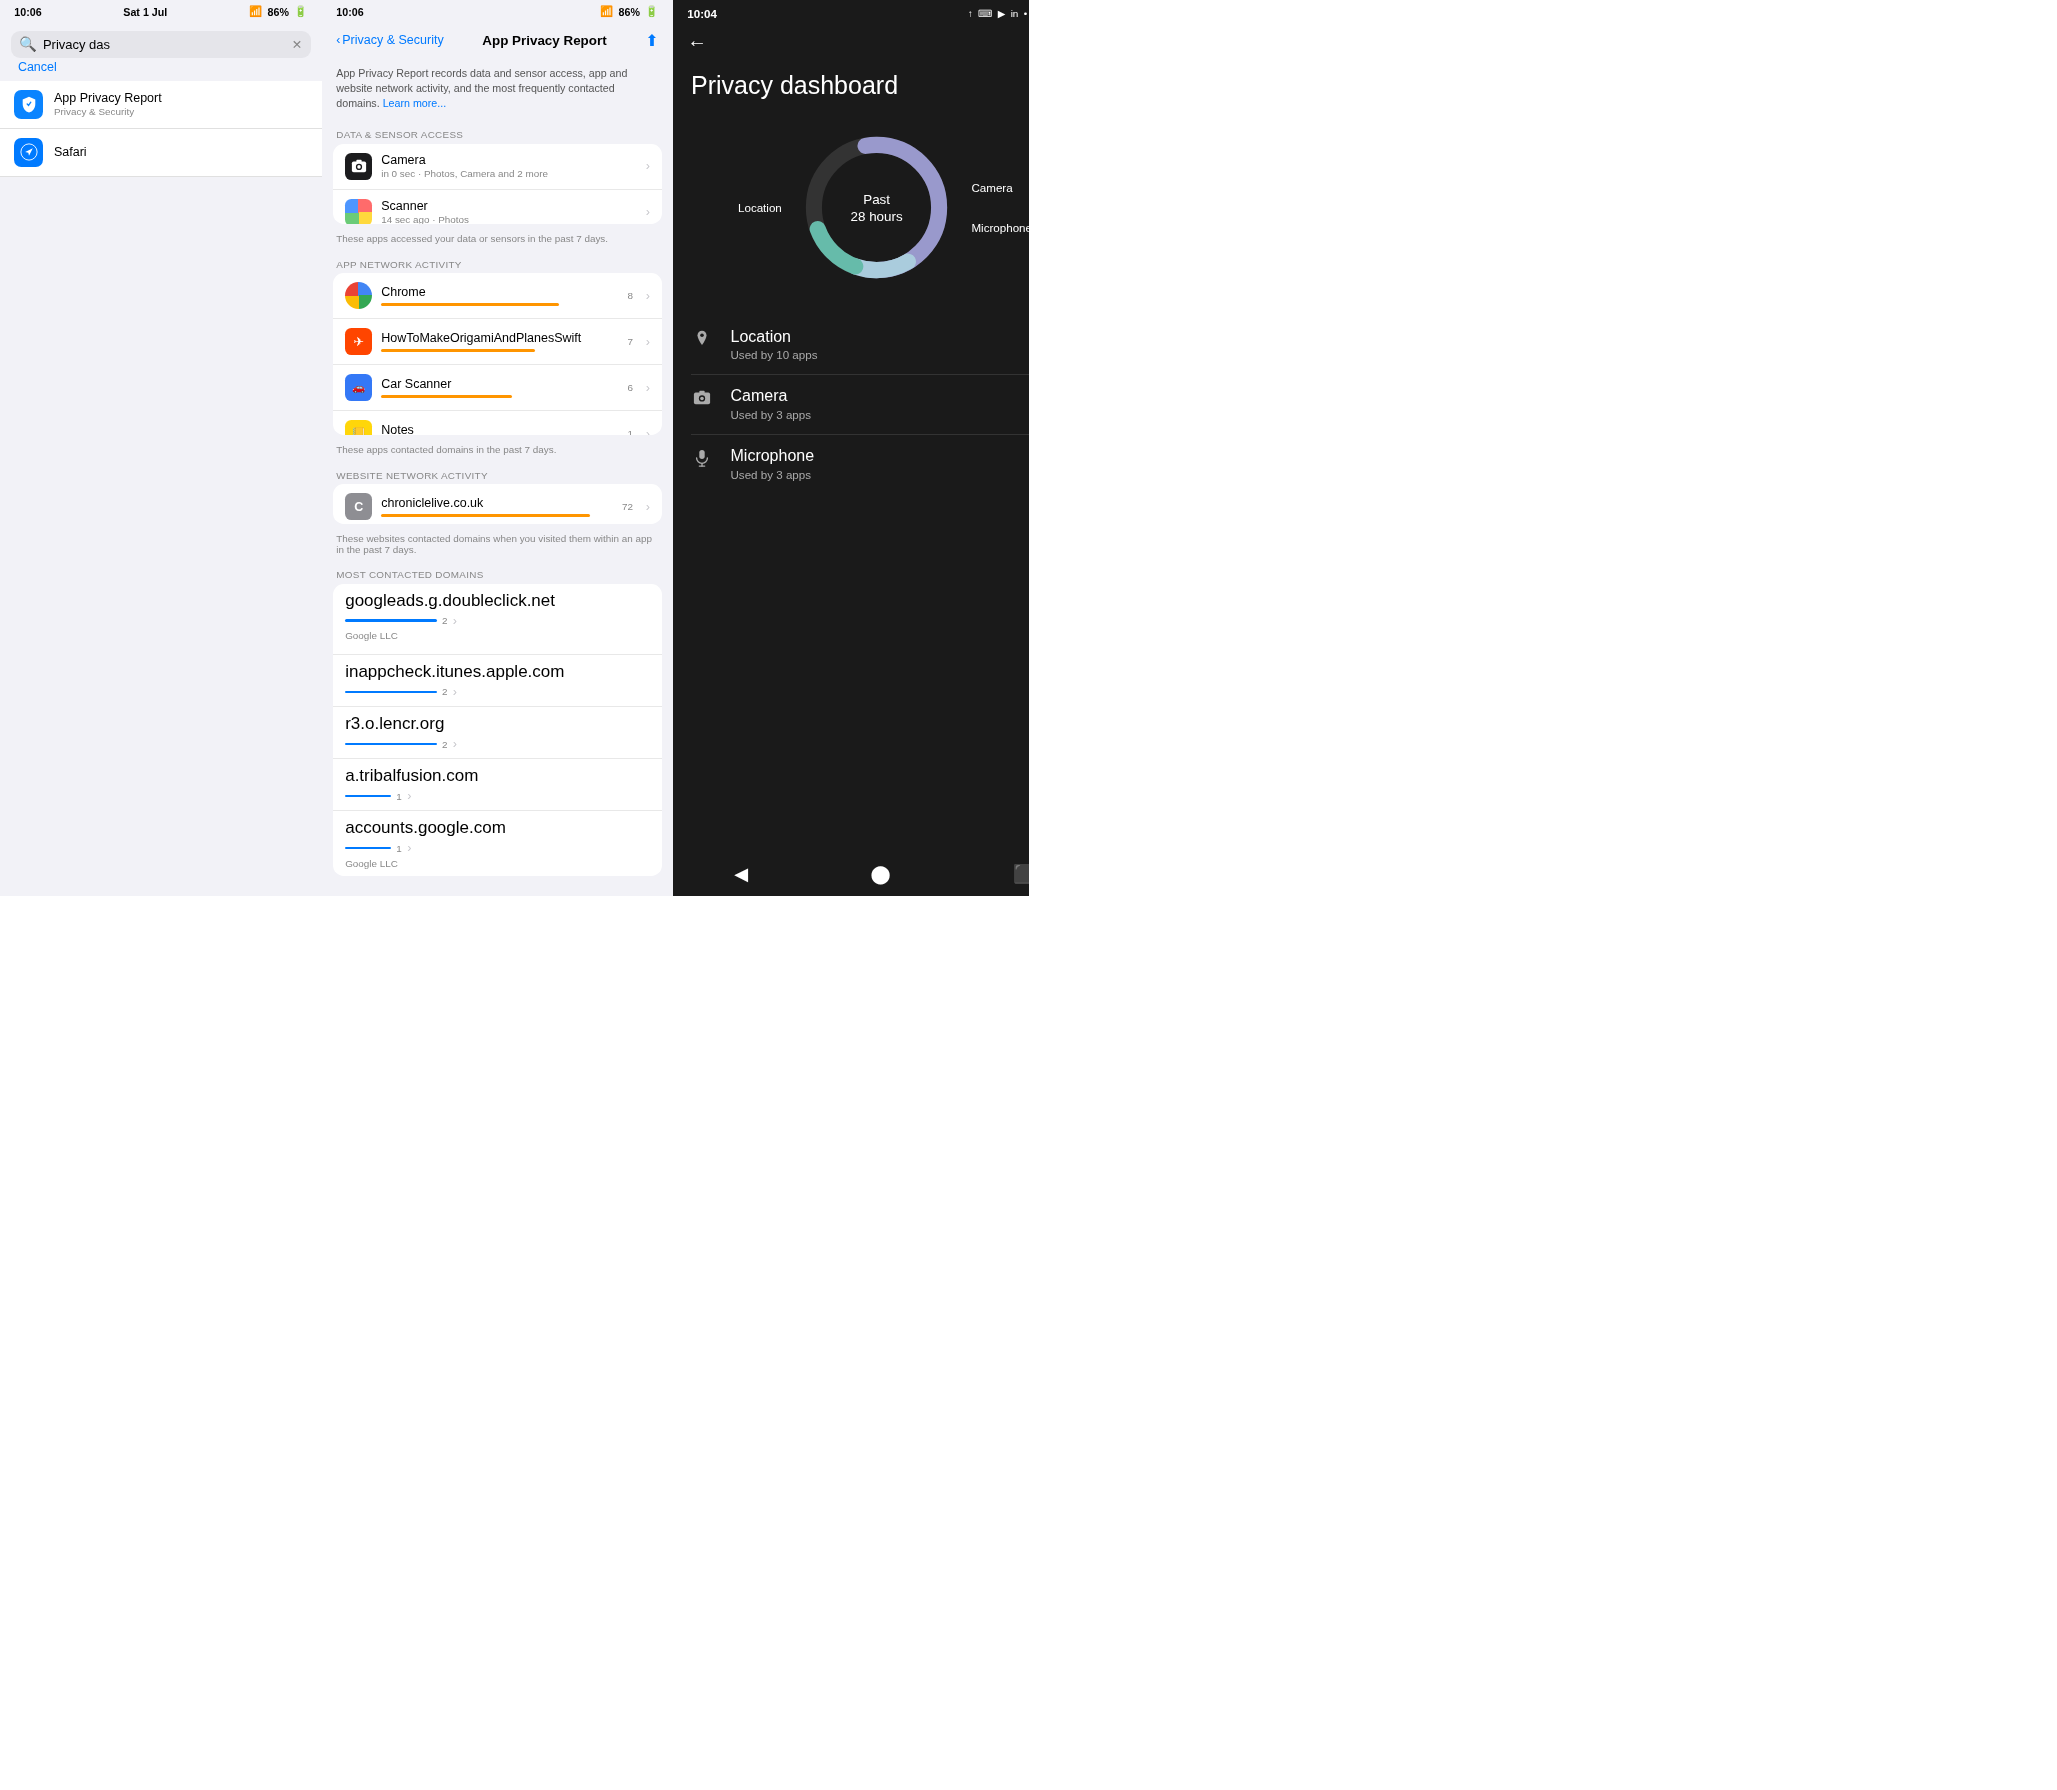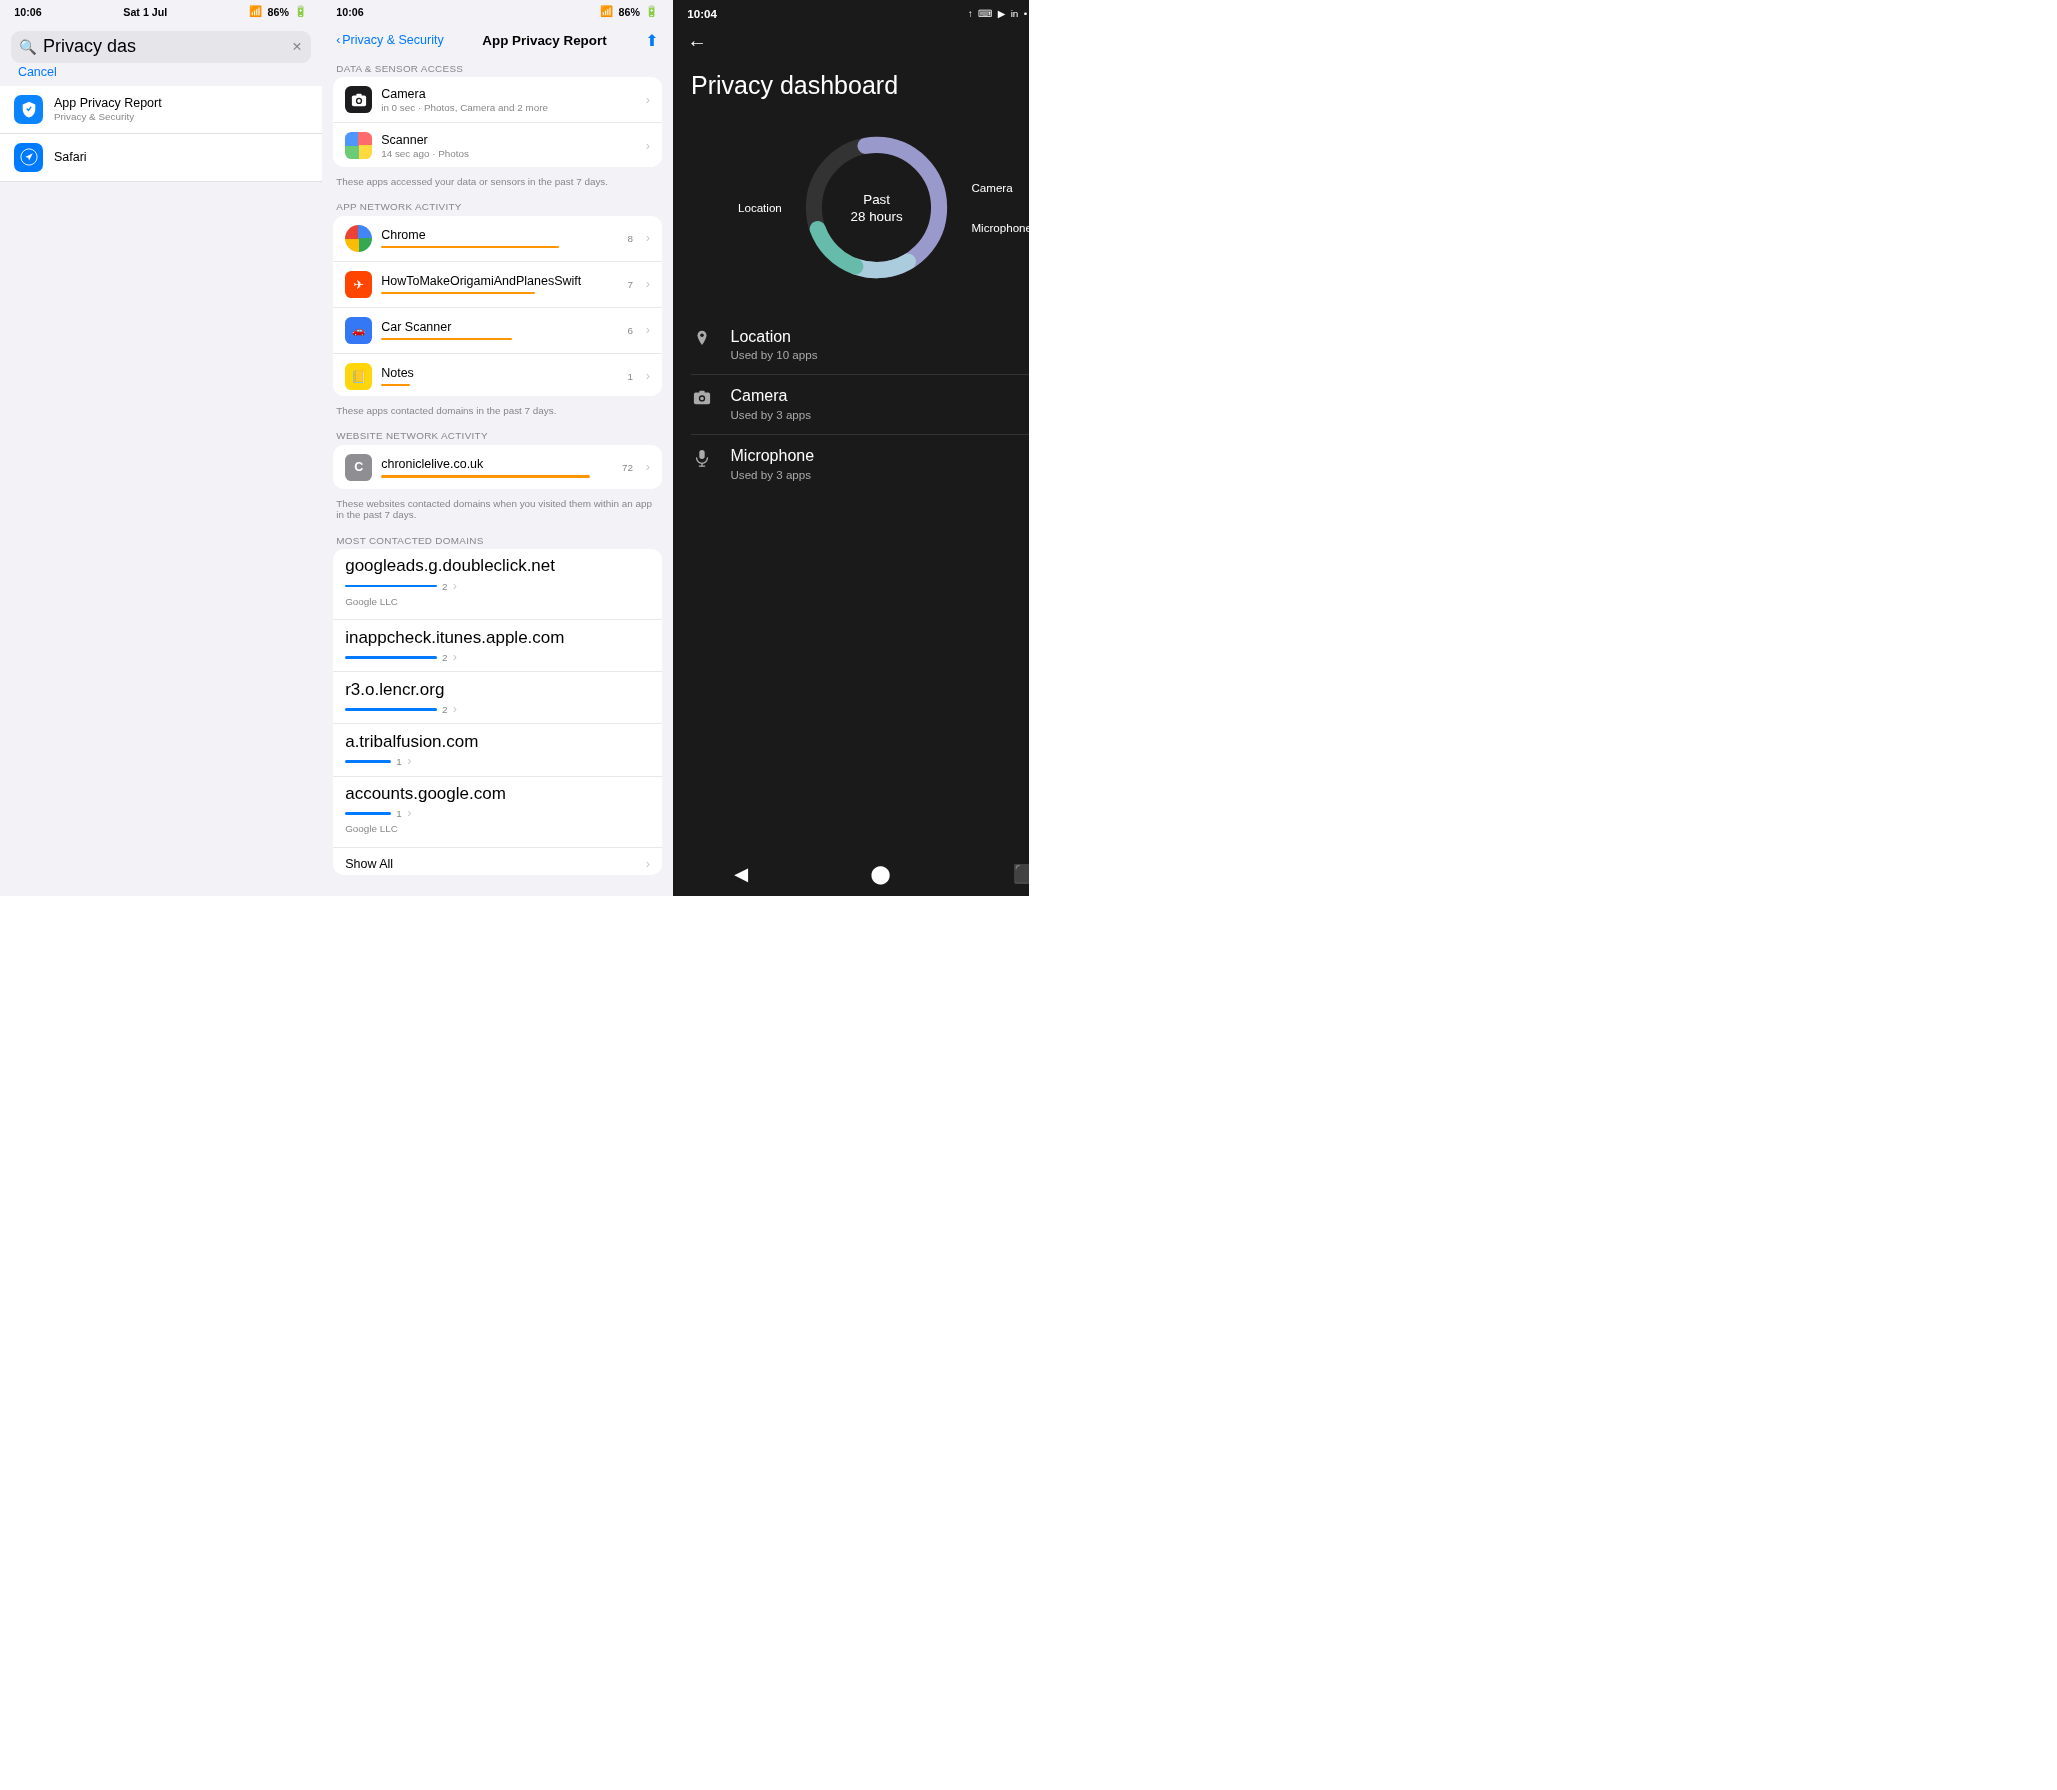--- a/index.html
+++ b/index.html
@@ -48,21 +48,21 @@
       align-items: center;
       background: #e5e5ea;
       border-radius: 9px;
       padding: 5.4px 9px;
       gap: 5.4px;
     }
 
     .search-input {
       border: none;
       background: transparent;
-      font-size: 18px;
+      font-size: 13px;
       flex: 1;
       outline: none;
       color: #000;
     }
 
     .cancel-btn {
       color: #007AFF;
       font-size: 12.5px;
       padding-left: 7.2px;
       white-space: nowrap;
@@ -488,20 +488,24 @@
 
   <div class="nav-header">
     <div class="nav-back">
       <span>‹</span>
       <span>Privacy &amp; Security</span>
     </div>
     <span class="nav-title">App Privacy Report</span>
     <span class="nav-share">⬆</span>
   </div>
 
+  <p class="privacy-report-desc">
+    <span>App Privacy Report records data and sensor access, app and website network activity, and the most frequently contacted domains. </span>
+    <span class="learn-more">Learn more...</span>
+  </p>
 
   <div class="section-header">DATA &amp; SENSOR ACCESS</div>
   <div class="card">
     <div class="card-item">
       <div class="item-icon" style="background:#1c1c1e;">
         <svg width="16" height="16" viewBox="0 0 18 18" fill="white">
           <rect x="1" y="4" width="16" height="12" rx="2" fill="white"></rect>
           <circle cx="9" cy="10" r="3.5" fill="#1c1c1e"></circle>
           <circle cx="9" cy="10" r="2" fill="white"></circle>
           <rect x="6" y="2" width="6" height="3" rx="1" fill="white"></rect>

